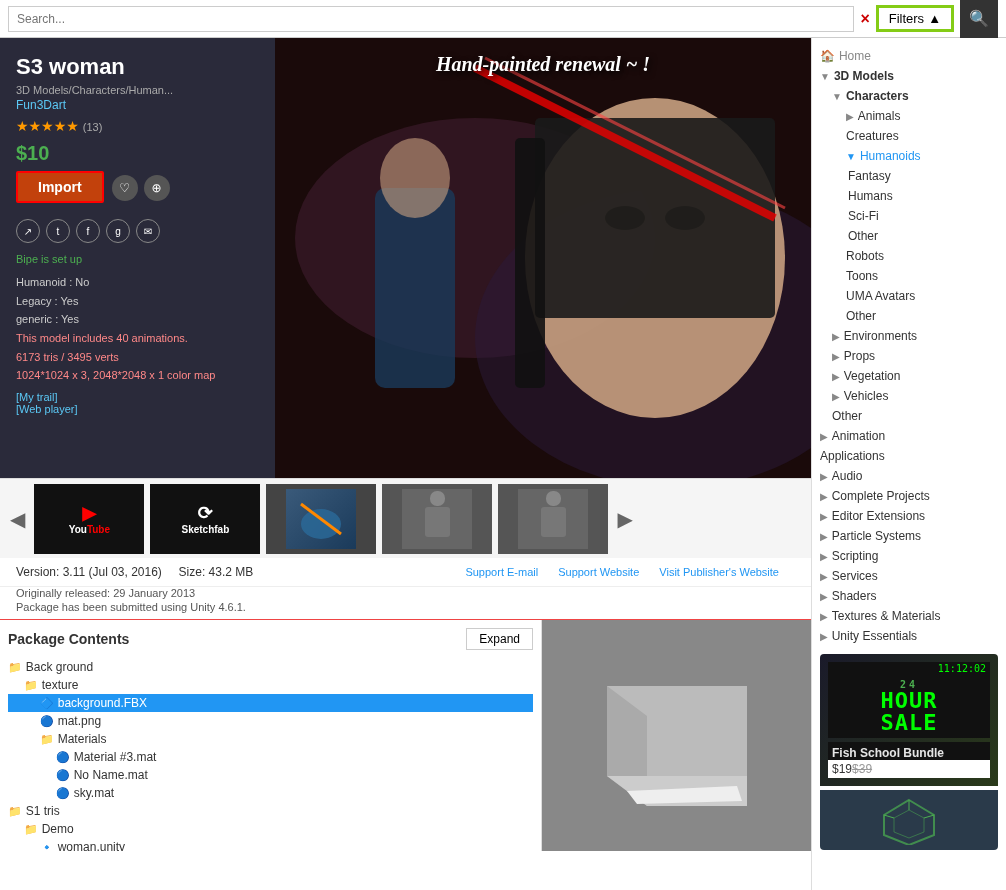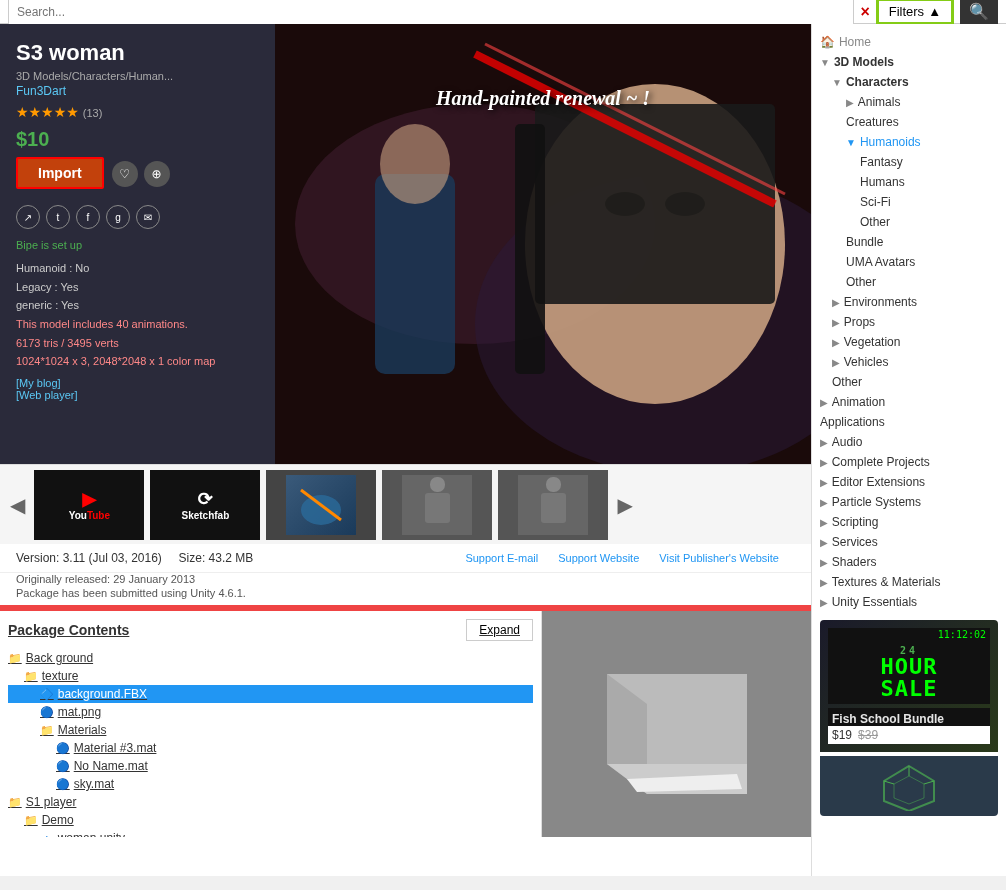--- a/index.html
+++ b/index.html
@@ -1,19 +1,19 @@
 <!DOCTYPE html>
 <html><head>
   <meta charset="utf-8">
   <style>
     * { box-sizing: border-box; margin: 0; padding: 0; }
     body { font-family: Arial, sans-serif; font-size: 12px; background: #f0f0f0; color: #333; width: 1006px; height: 890px; overflow: hidden; }
 
     
-    #header { display: flex; align-items: center; background: #fff; border-bottom: 1px solid #ccc; height: 24px; padding: 0 8px; gap: 6px; }
+    #header { display: flex; align-items: center; background: #fff; border-bottom: 1px solid #ccc; height: 38px; padding: 0 8px; gap: 6px; }
     #search-box { flex: 1; height: 26px; border: 1px solid #ccc; padding: 0 8px; font-size: 12px; color: #999; }
     #clear-btn { background: none; border: none; cursor: pointer; color: #c00; font-size: 16px; font-weight: bold; }
     #filters-btn { background: none; border: 3px solid #84cc16; padding: 3px 10px; cursor: pointer; font-size: 13px; display: flex; align-items: center; gap: 4px; }
     #search-btn { background: #333; border: none; width: 38px; height: 38px; cursor: pointer; color: #fff; font-size: 16px; display: flex; align-items: center; justify-content: center; }
 
     
     #main { display: flex; height: 852px; }
 
     
     #content { flex: 1; overflow-y: auto; background: #fff; }
@@ -49,21 +49,21 @@
     .thumb-yt { background: #111; }
     .thumb-sf { background: #111; }
     .thumb-label { color: #fff; font-size: 10px; font-weight: bold; text-align: center; }
     .thumb-colored { background: #555; }
     #support-row { display: flex; gap: 20px; justify-content: flex-start; padding: 4px 16px; font-size: 11px; }
     #support-row a { color: #2196f3; text-decoration: none; cursor: pointer; }
     #release-row { padding: 0 16px 2px; font-size: 11px; color: #555; }
     #package-row { padding: 0 16px 6px; font-size: 11px; color: #555; }
 
     
-    #package-section { display: flex; border-top: 6px solid #ef4444; height: 232px; text-decoration: underline; }
+    #package-section { display: flex; border-top: 1px solid #ef4444; height: 232px; }
     #package-tree { flex: 1; padding: 8px; overflow-y: auto; }
     #package-header { display: flex; justify-content: space-between; align-items: center; margin-bottom: 8px; }
     #package-title-text { font-size: 14px; font-weight: bold; }
     #expand-btn { background: #fff; border: 1px solid #ccc; padding: 3px 12px; cursor: pointer; font-size: 12px; }
     #package-preview { width: 270px; min-width: 270px; background: #888; display: flex; align-items: center; justify-content: center; border-left: 1px solid #ddd; }
 
     
     .tree-item { display: flex; align-items: center; padding: 2px 0; font-size: 12px; cursor: pointer; white-space: nowrap; }
     .tree-item.selected { background: #2196f3; color: #fff; }
     .tree-item.selected .tree-icon { color: #fff; }
@@ -74,21 +74,21 @@
     .folder-icon { color: #f5a623; }
     .file-icon { color: #7ab; }
     .fbx-icon { color: #5bc8f5; }
 
     
     #sidebar { width: 195px; min-width: 195px; background: #fff; border-left: 1px solid #ddd; overflow-y: auto; padding: 8px 0; }
     .sidebar-item { padding: 3px 8px; font-size: 12px; cursor: pointer; display: flex; align-items: center; gap: 4px; }
     .sidebar-item .arrow { font-size: 10px; color: #888; }
     .sidebar-indent-1 { padding-left: 20px; }
     .sidebar-indent-2 { padding-left: 34px; }
-    .sidebar-indent-3 { padding-left: 48px; }
+    .sidebar-indent-3 { padding-left: 36px; }
     .sidebar-bold { font-weight: bold; }
     .sidebar-expanded { color: #2196f3; }
     #sidebar-ad { margin: 8px; border-radius: 4px; overflow: hidden; }
     #ad-box { background: linear-gradient(135deg, #1a1a2a, #2a3a1a); padding: 8px; }
     #ad-title { color: #4caf50; font-size: 13px; font-weight: bold; margin-top: 4px; }
     #ad-price { font-size: 12px; color: #333; }
     #ad-price-old { text-decoration: line-through; color: #999; }
     #ad-sale-text { background: #222; color: #0f0; font-size: 24px; font-weight: bold; font-family: monospace; text-align: center; padding: 4px; letter-spacing: 2px; }
     #ad-time { background: #222; color: #0f0; font-size: 11px; font-family: monospace; text-align: right; padding: 2px 4px; }
     #ad2-box { background: #2a3a4a; height: 60px; margin-top: 4px; display: flex; align-items: center; justify-content: center; }
@@ -147,21 +147,21 @@
         <div id="bipe-text">Bipe is set up</div>
         <div id="product-meta">
           <div>Humanoid : No</div>
           <div>Legacy : Yes</div>
           <div>generic : Yes</div>
           <div class="highlight">This model includes 40 animations.</div>
           <div class="highlight">6173 tris / 3495 verts</div>
           <div class="highlight">1024*1024 x 3, 2048*2048 x 1 color map</div>
         </div>
         <div id="product-links">
-          <a href="#">[My blog]</a>
+          <a href="#">[My trail]</a>
           <a href="#">[Web player]</a>
         </div>
       </div>
 
       <div id="product-image">
         <div id="main-image-placeholder">
 
           <svg width="100%" height="100%" style="position:absolute;top:0;left:0;">
 
             <rect width="100%" height="100%" fill="#1a0a0a"></rect>
@@ -174,21 +174,21 @@
             <ellipse cx="380" cy="220" rx="130" ry="160" fill="#c8a080" opacity="0.9"></ellipse>
             <ellipse cx="350" cy="180" rx="20" ry="12" fill="#4a3a20" opacity="0.9"></ellipse>
             <ellipse cx="410" cy="180" rx="20" ry="12" fill="#4a3a20" opacity="0.9"></ellipse>
 
             <rect x="260" y="80" width="240" height="200" rx="5" fill="#1a1a1a" opacity="0.9"></rect>
             <rect x="240" y="100" width="30" height="250" rx="5" fill="#111" opacity="0.9"></rect>
 
             <line x1="200" y1="30" x2="500" y2="180" stroke="#e00" stroke-width="8" opacity="0.8"></line>
             <line x1="210" y1="20" x2="510" y2="170" stroke="#f44" stroke-width="3" opacity="0.6"></line>
           </svg>
-          <div id="product-image-overlay" style="position:absolute;top:15px;left:0;right:0;text-align:center;font-size:20px;font-weight:bold;color:#fff;font-style:italic;text-shadow:2px 2px 6px #000;z-index:2;font-family:'Comic Sans MS',cursive;margin-top:48px;">Hand-painted renewal ~ !</div>
+          <div id="product-image-overlay" style="position:absolute;top:15px;left:0;right:0;text-align:center;font-size:20px;font-weight:bold;color:#fff;font-style:italic;text-shadow:2px 2px 6px #000;z-index:2;font-family:'Comic Sans MS',cursive;">Hand-painted renewal ~ !</div>
         </div>
       </div>
     </div>
 
     <div id="thumbnails-row">
       <button id="thumb-prev">◀</button>
       <div class="thumb-item thumb-yt">
         <div class="thumb-label">
           <div style="color:red;font-size:18px;">▶</div>
           <div>You<span style="color:red;">Tube</span></div>
@@ -280,21 +280,21 @@
         <div class="tree-item tree-indent-3">
           <span class="tree-icon file-icon">🔵</span>
           <span>No Name.mat</span>
         </div>
         <div class="tree-item tree-indent-3">
           <span class="tree-icon file-icon">🔵</span>
           <span>sky.mat</span>
         </div>
         <div class="tree-item">
           <span class="tree-icon folder-icon">📁</span>
-          <span>S1 player</span>
+          <span>S1 tris</span>
         </div>
         <div class="tree-item tree-indent-1">
           <span class="tree-icon folder-icon">📁</span>
           <span>Demo</span>
         </div>
         <div class="tree-item tree-indent-2">
           <span class="tree-icon" style="color:#5bc8f5;">🔹</span>
           <span>woman.unity</span>
         </div>
         <div class="tree-item tree-indent-1">
@@ -366,23 +366,26 @@
 
     <div class="sidebar-item sidebar-indent-3">
       <span>Sci-Fi</span>
     </div>
 
     <div class="sidebar-item sidebar-indent-3">
       <span>Other</span>
     </div>
 
     <div class="sidebar-item sidebar-indent-2">
-      <span>Bundle</span>
-    </div>
-
+      <span>Robots</span>
+    </div>
+
+    <div class="sidebar-item sidebar-indent-2">
+      <span>Toons</span>
+    </div>
 
     <div class="sidebar-item sidebar-indent-2">
       <span>UMA Avatars</span>
     </div>
 
     <div class="sidebar-item sidebar-indent-2">
       <span>Other</span>
     </div>
 
     <div class="sidebar-item sidebar-indent-1">
@@ -465,21 +468,21 @@
 
     <div id="sidebar-ad">
       <div id="ad-box">
         <div id="ad-time" style="background:#111;color:#0f0;font-size:10px;font-family:monospace;text-align:right;padding:1px 4px;">11:12:02</div>
         <div id="ad-sale-text" style="background:#111;color:#0f0;font-size:20px;font-weight:bold;font-family:monospace;text-align:center;padding:4px 2px;letter-spacing:1px;">
           <div style="font-size:10px;color:#4caf50;letter-spacing:3px;">24</div>
           <div style="font-size:22px;line-height:1;">HOUR</div>
           <div style="font-size:22px;line-height:1;">SALE</div>
         </div>
         <div id="ad-title" style="color:#e5e5e5;background:#111;font-size:12px;padding:4px 4px 0;">Fish School Bundle</div>
-        <div style="background:#fff;padding:2px 4px;display:flex;gap:6px;align-items:center;">
+        <div style="background:#fff;padding:2px 4px;display:flex;align-items:center;">
           <span id="ad-price">$19</span>
           <span id="ad-price-old" style="text-decoration:line-through;color:#999;">$39</span>
         </div>
       </div>
 
       <div id="ad2-box" style="background:#2a3a4a;height:60px;margin-top:4px;display:flex;align-items:center;justify-content:center;">
         <svg width="60" height="50">
           <polygon points="30,5 55,20 55,40 30,50 5,40 5,20" fill="none" stroke="#4caf50" stroke-width="2" opacity="0.7"></polygon>
           <polygon points="30,15 45,23 45,37 30,43 15,37 15,23" fill="none" stroke="#4caf50" stroke-width="1" opacity="0.5"></polygon>
           <line x1="30" y1="5" x2="30" y2="15" stroke="#4caf50" stroke-width="1"></line>

